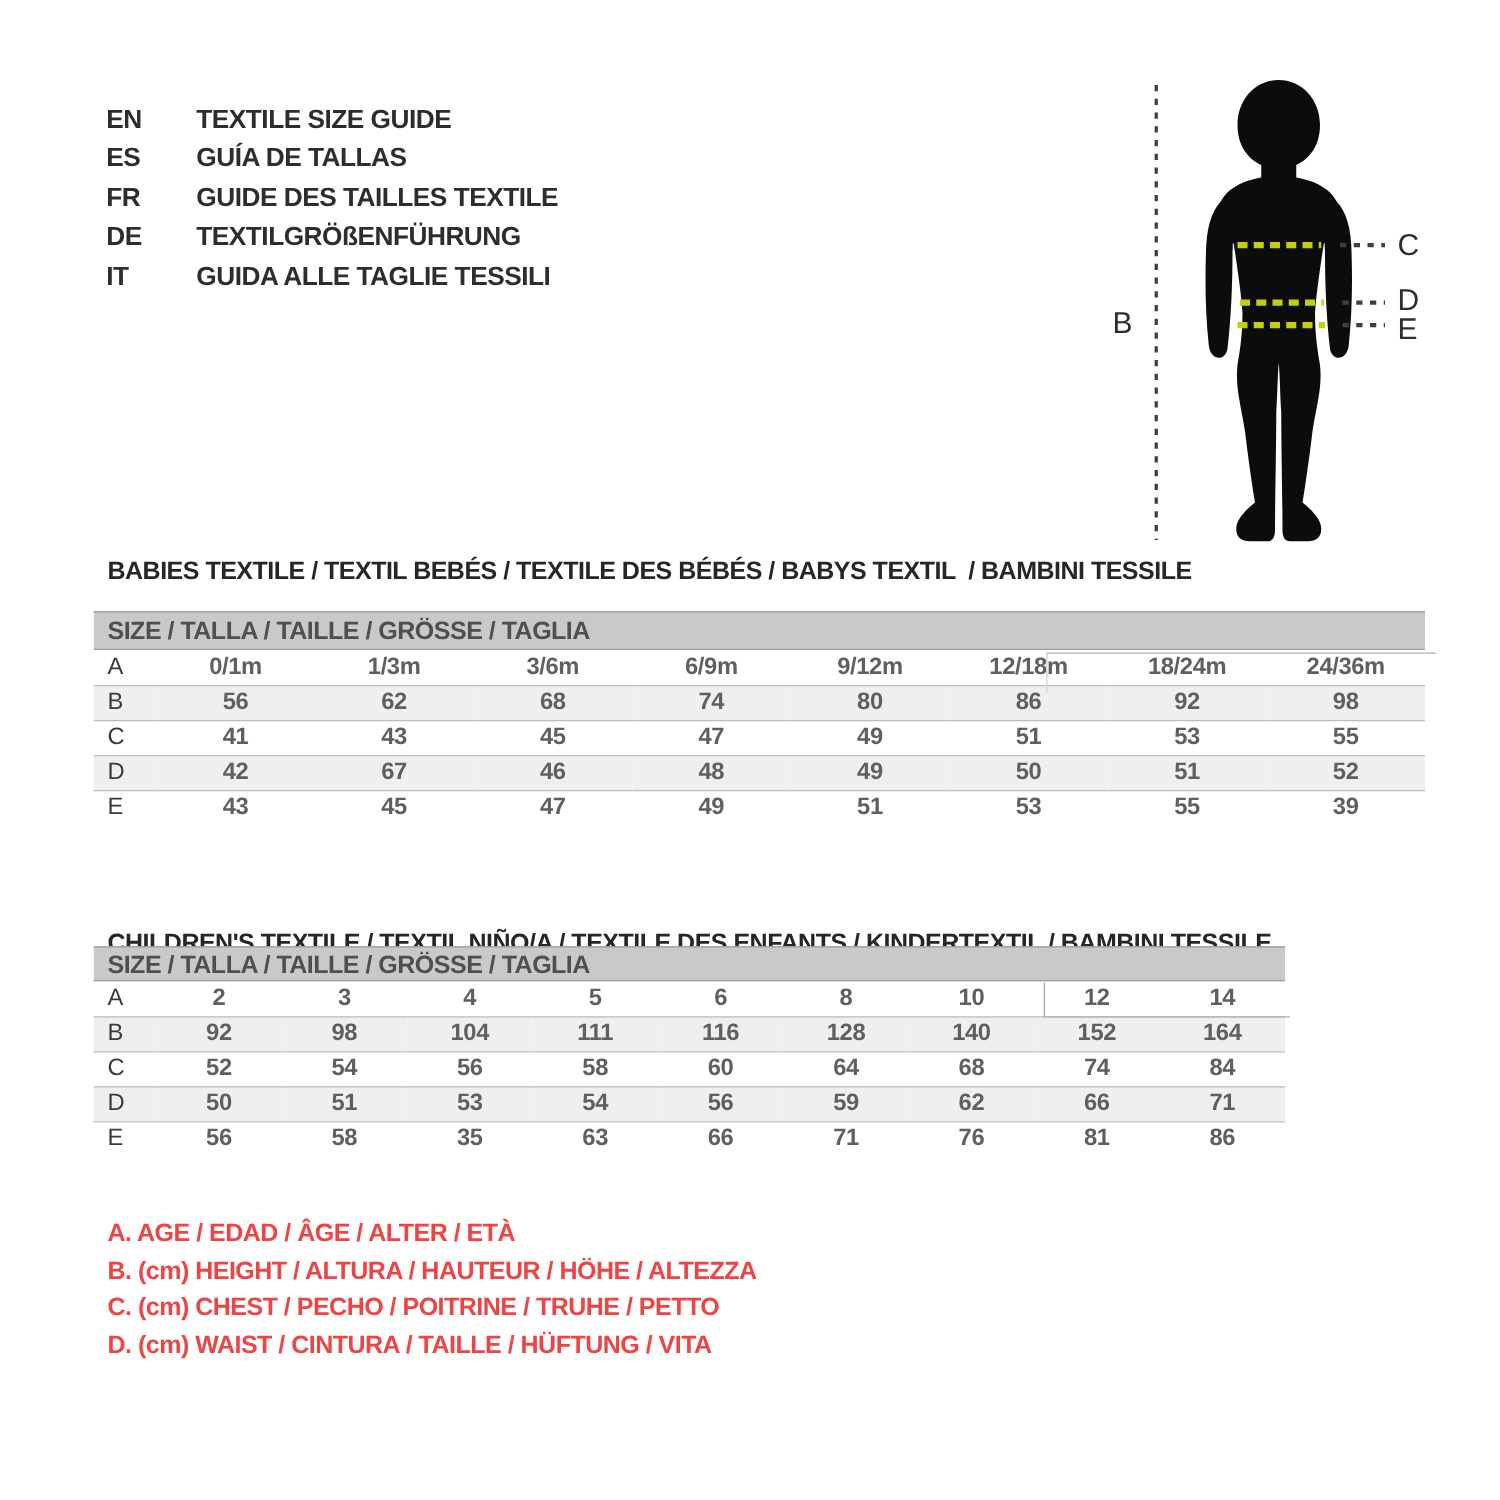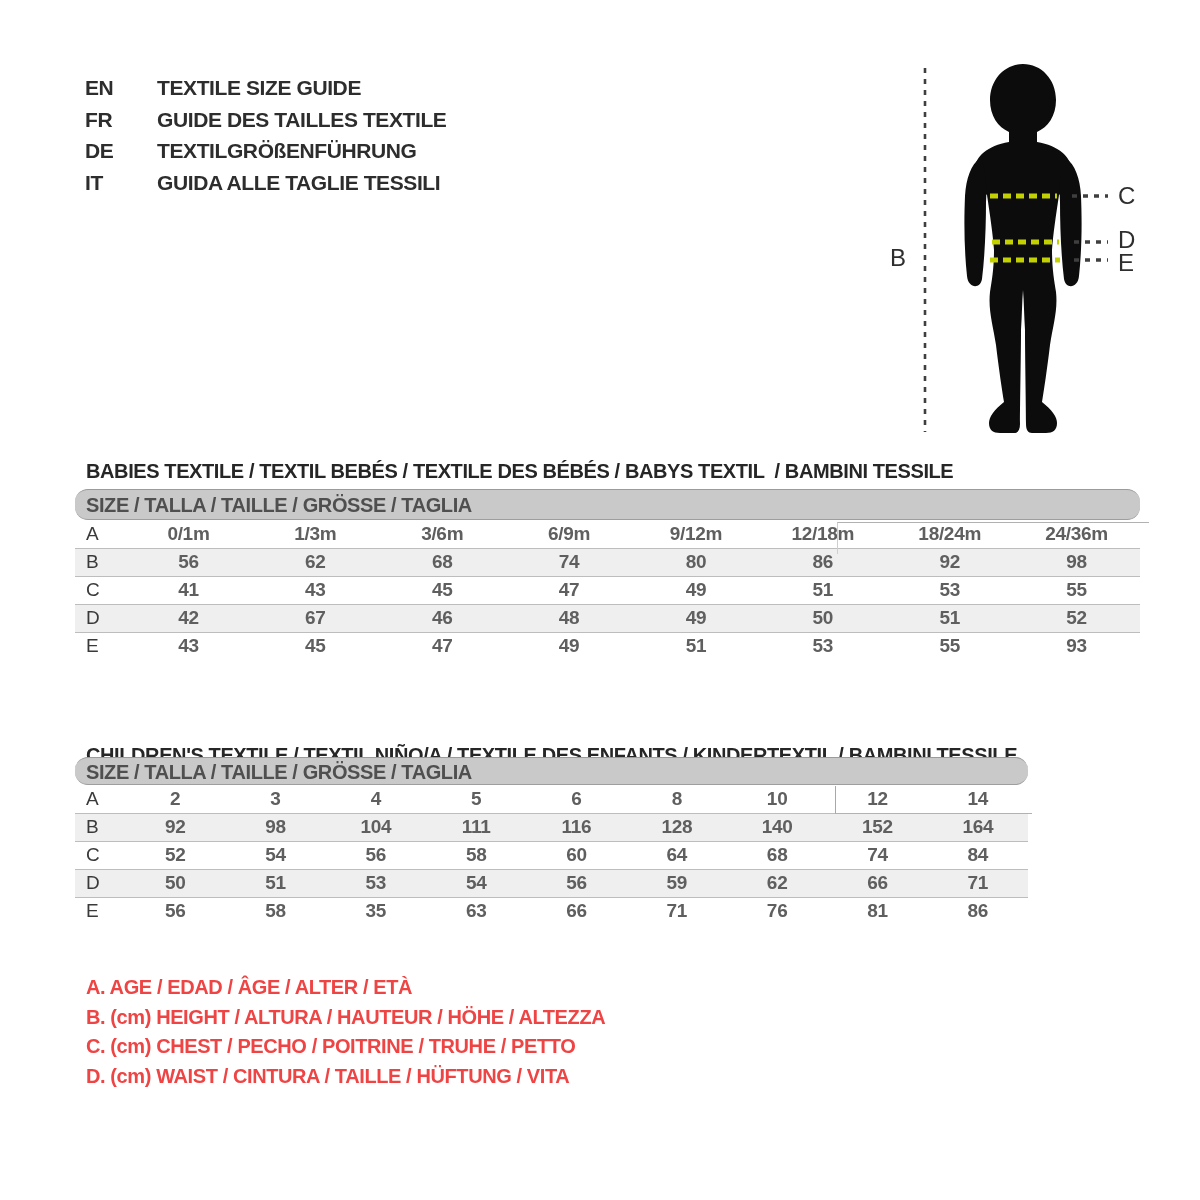--- a/index.html
+++ b/index.html
@@ -3,46 +3,46 @@
 <meta charset="utf-8">
 <style>
   html,body { margin:0; padding:0; background:#ffffff; }
   .canvas {
     position:relative; width:1200px; height:1200px; background:#ffffff;
     font-family:"Liberation Sans", sans-serif; overflow:hidden;
   }
 
   
   .lang-list { position:absolute; left:85px; top:76px; }
-  .lang-row { display:flex; height:31.5px; align-items:flex-start; }
+  .lang-row { display:flex; height:31.5px; align-items:flex-end; }
   .lang-code, .lang-label {
     font-size:21px; font-weight:700; color:#2d2d2d; letter-spacing:-0.4px; white-space:pre;
   }
   .lang-code { width:72px; }
 
   
   .figure { position:absolute; left:860px; top:40px; width:340px; height:420px; }
 
   
   .section-heading {
     position:absolute; left:86px; font-size:20px; font-weight:700;
     color:#262626; letter-spacing:-0.4px; white-space:pre;
   }
-  .heading-babies { top:460px; }
+  .heading-babies { top:446px; }
   .heading-children { top:744px; }
 
   
   .size-block { position:absolute; left:75px; }
   .block-babies { top:489px; width:1065px; }
   .block-children { top:757px; width:953px; }
   .size-band {
     height:31px; line-height:31px; background:#c9c9c9;
     border-top:1px solid #9b9b9b; border-bottom:1px solid #9e9e9e;
     color:#4f4f4f; font-size:20px; font-weight:700; letter-spacing:-0.4px;
-    padding-left:11px; box-sizing:border-box;border-radius:13px;
+    padding-left:11px; box-sizing:border-box;
   }
   .block-children .size-band { height:28px; line-height:28px; }
   table.size-table { width:100%; border-collapse:collapse; table-layout:fixed; }
   table.size-table tr { height:28px; }
   table.size-table th {
     text-align:left; padding:0 0 0 11px; font-size:19px; font-weight:400; color:#3a3a3a;
   }
   table.size-table td {
     text-align:center; padding:0; font-size:19px; font-weight:700;
     color:#5f5f5f; letter-spacing:-0.3px;
@@ -74,20 +74,24 @@
 </style>
 </head>
 <body>
 
 <div class="canvas">
 
   <div class="lang-list">
     <div class="lang-row">
       <span class="lang-code">EN</span>
       <span class="lang-label">TEXTILE SIZE GUIDE</span>
+    </div>
+    <div class="lang-row">
+      <span class="lang-code">ES</span>
+      <span class="lang-label">GUÍA DE TALLAS</span>
     </div>
     <div class="lang-row">
       <span class="lang-code">FR</span>
       <span class="lang-label">GUIDE DES TAILLES TEXTILE</span>
     </div>
     <div class="lang-row">
       <span class="lang-code">DE</span>
       <span class="lang-label">TEXTILGRÖßENFÜHRUNG</span>
     </div>
     <div class="lang-row">
@@ -201,21 +205,21 @@
           </tr>
           <tr>
             <th>E</th>
             <td>43</td>
             <td>45</td>
             <td>47</td>
             <td>49</td>
             <td>51</td>
             <td>53</td>
             <td>55</td>
-            <td>93</td>
+            <td>39</td>
           </tr>
         </tbody>
     </table>
   </div>
   <div class="patch patch-babies"></div>
 
   <div class="section-heading heading-children">CHILDREN'S TEXTILE / TEXTIL NIÑO/A / TEXTILE DES ENFANTS / KINDERTEXTIL / BAMBINI TESSILE</div>
 
   <div class="size-block block-children">
     <div class="size-band">SIZE / TALLA / TAILLE / GRÖSSE / TAGLIA</div>

